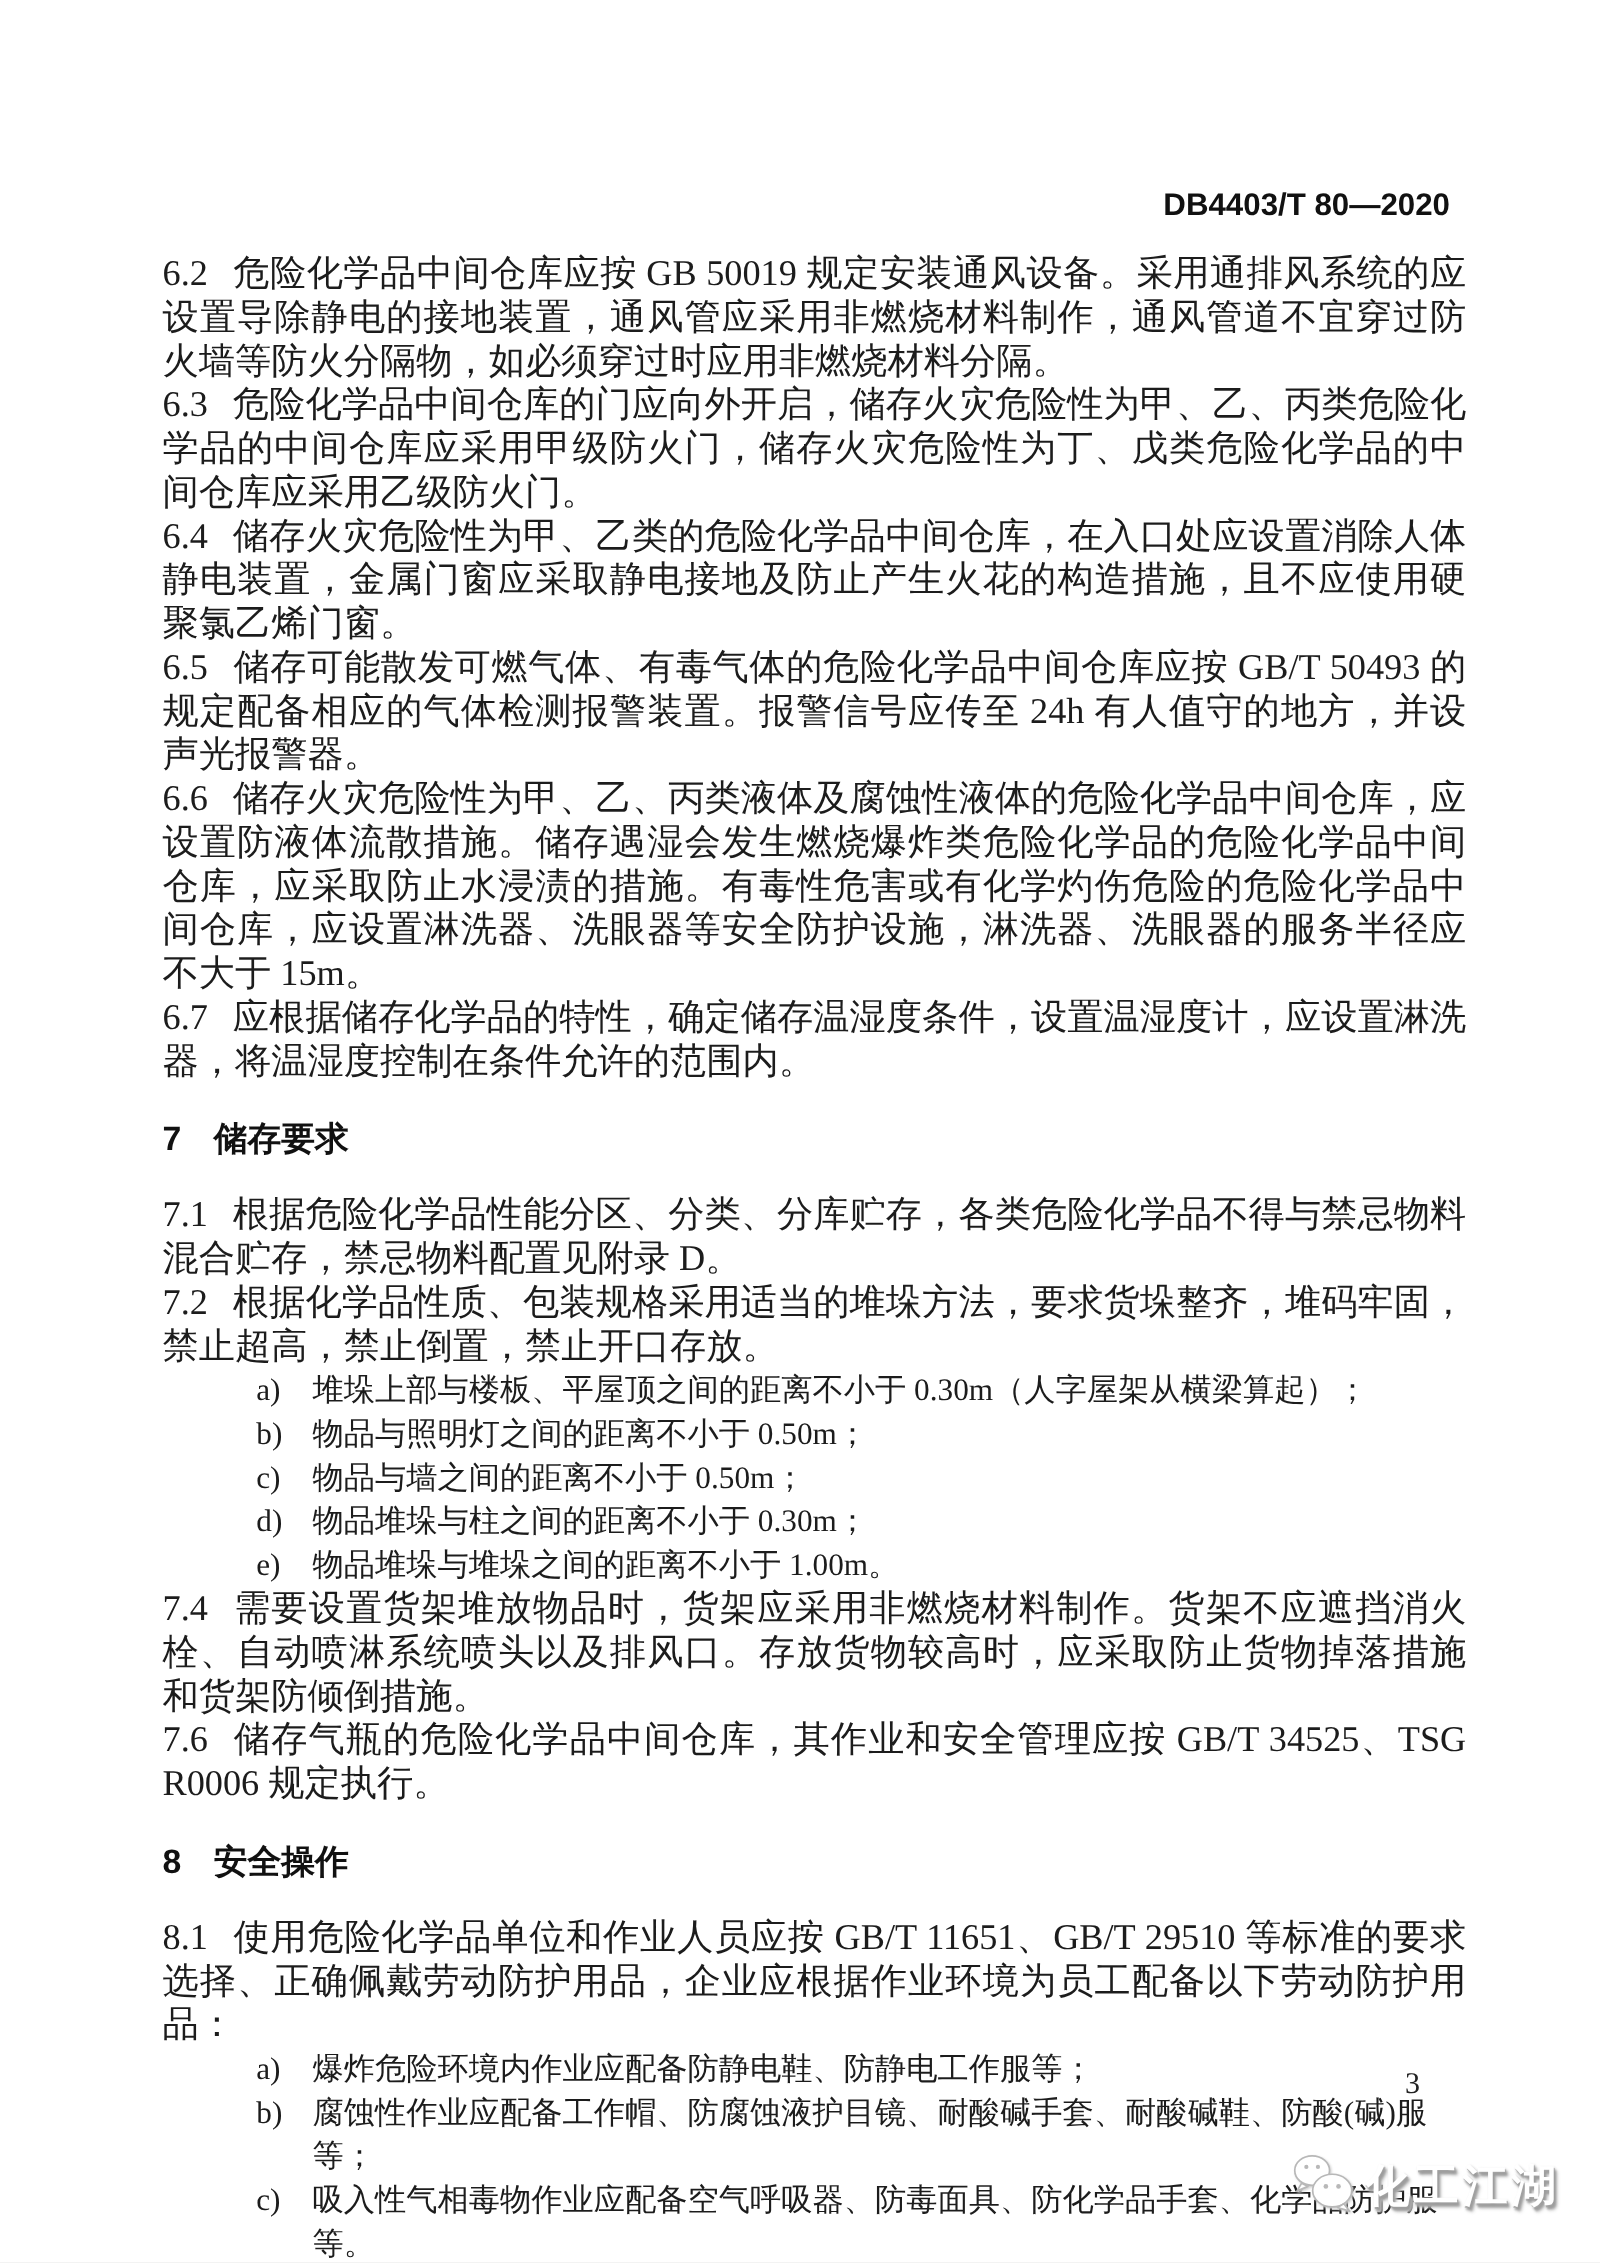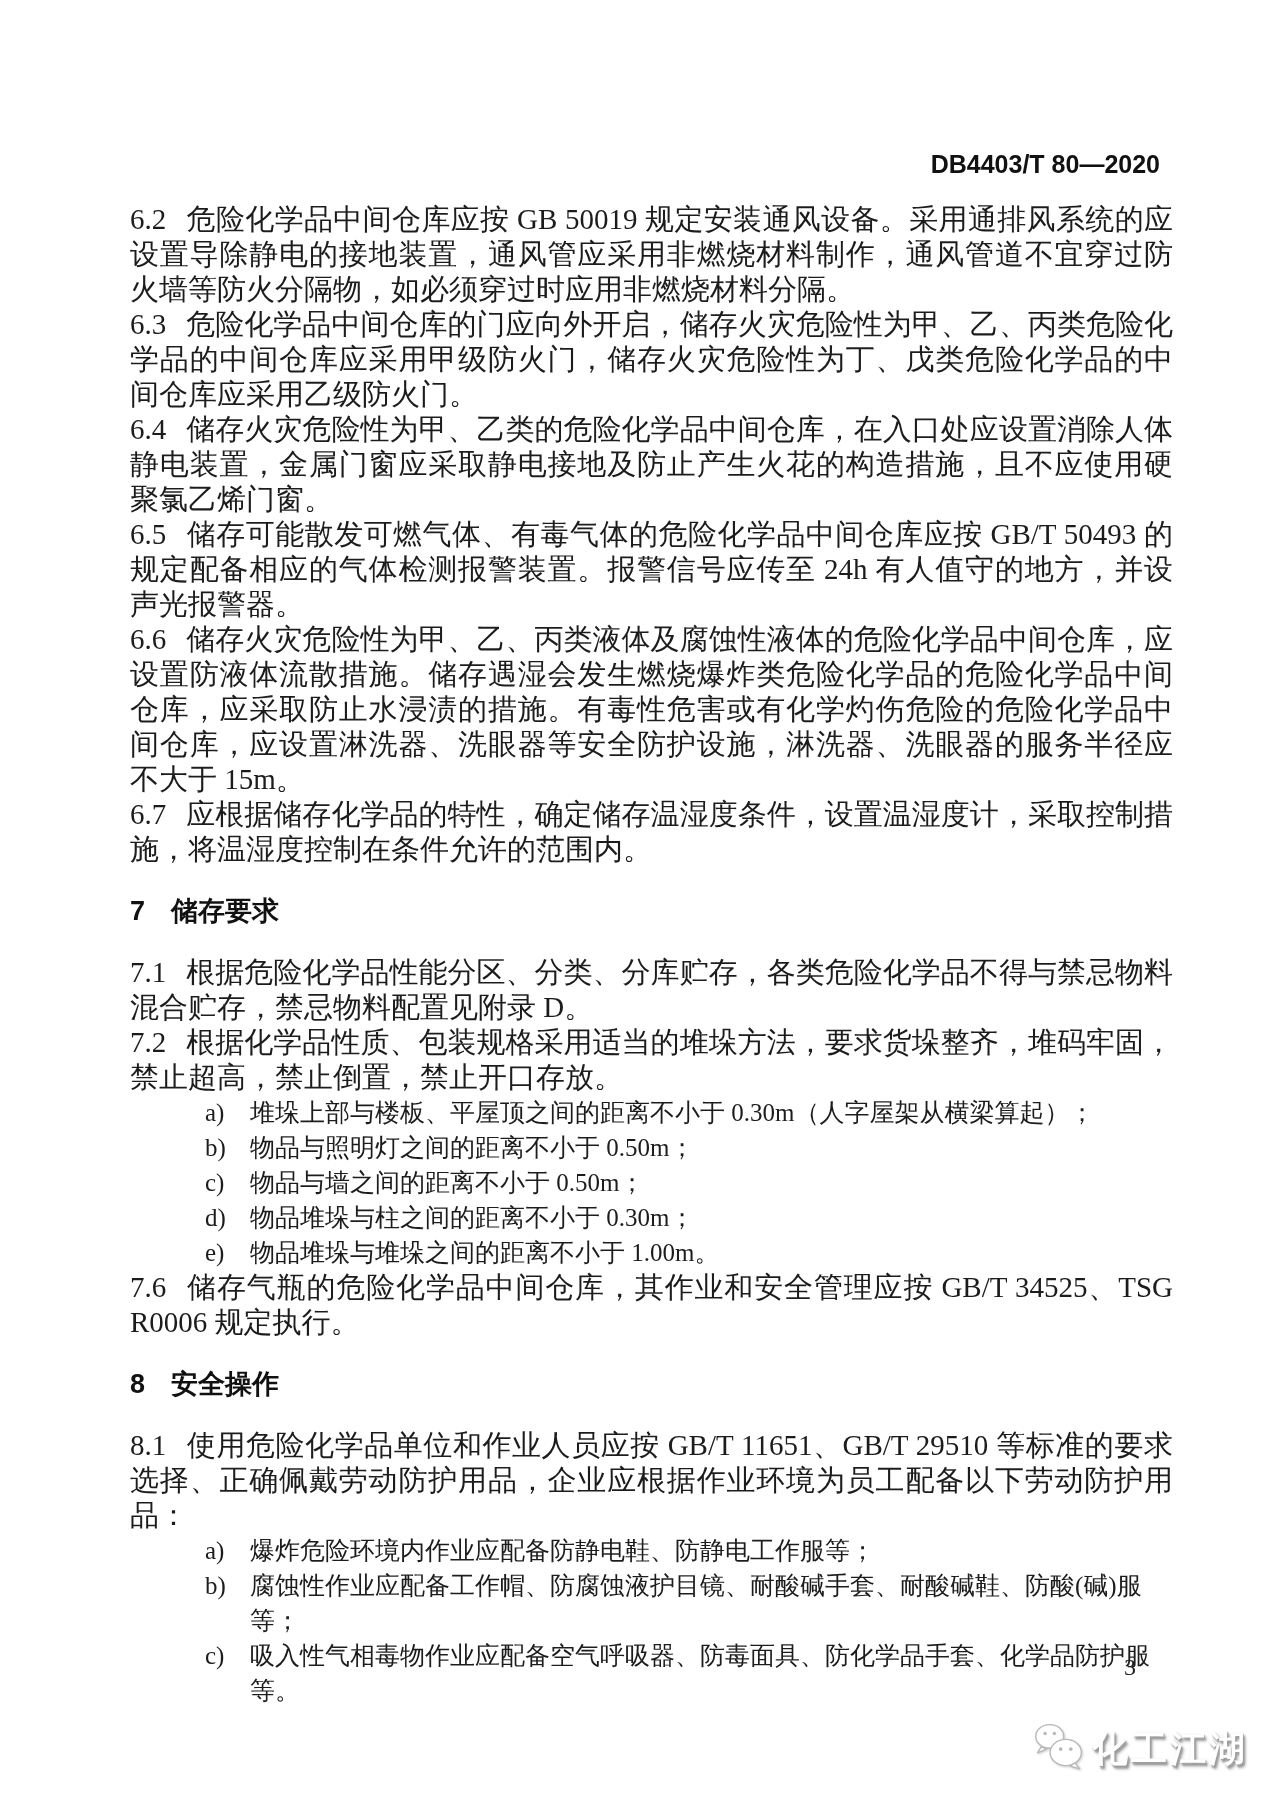--- a/index.html
+++ b/index.html
@@ -84,38 +84,39 @@
 
   <div class="doc-code">DB4403/T 80—2020</div>
 
   <div class="content">
 
     <p class="clause"><span class="num">6.2</span><span>危险化学品中间仓库应按 GB 50019 规定安装通风设备。采用通排风系统的应设置导除静电的接地装置，通风管应采用非燃烧材料制作，通风管道不宜穿过防火墙等防火分隔物，如必须穿过时应用非燃烧材料分隔。</span></p>
     <p class="clause"><span class="num">6.3</span><span>危险化学品中间仓库的门应向外开启，储存火灾危险性为甲、乙、丙类危险化学品的中间仓库应采用甲级防火门，储存火灾危险性为丁、戊类危险化学品的中间仓库应采用乙级防火门。</span></p>
     <p class="clause"><span class="num">6.4</span><span>储存火灾危险性为甲、乙类的危险化学品中间仓库，在入口处应设置消除人体静电装置，金属门窗应采取静电接地及防止产生火花的构造措施，且不应使用硬聚氯乙烯门窗。</span></p>
     <p class="clause"><span class="num">6.5</span><span>储存可能散发可燃气体、有毒气体的危险化学品中间仓库应按 GB/T 50493 的规定配备相应的气体检测报警装置。报警信号应传至 24h 有人值守的地方，并设声光报警器。</span></p>
     <p class="clause"><span class="num">6.6</span><span>储存火灾危险性为甲、乙、丙类液体及腐蚀性液体的危险化学品中间仓库，应设置防液体流散措施。储存遇湿会发生燃烧爆炸类危险化学品的危险化学品中间仓库，应采取防止水浸渍的措施。有毒性危害或有化学灼伤危险的危险化学品中间仓库，应设置淋洗器、洗眼器等安全防护设施，淋洗器、洗眼器的服务半径应不大于 15m。</span></p>
-    <p class="clause"><span class="num">6.7</span><span>应根据储存化学品的特性，确定储存温湿度条件，设置温湿度计，采取控制措施，将温湿度控制在条件允许的范围内。</span></p>
+    <p class="clause"><span class="num">6.7</span><span>应根据储存化学品的特性，确定储存温湿度条件，设置温湿度计，应设置淋洗器，将温湿度控制在条件允许的范围内。</span></p>
 
     <h2 class="sec-heading">
         <span>7</span>
         <span>储存要求</span>
       </h2>
 
     <p class="clause"><span class="num">7.1</span><span>根据危险化学品性能分区、分类、分库贮存，各类危险化学品不得与禁忌物料混合贮存，禁忌物料配置见附录 D。</span></p>
     <p class="clause"><span class="num">7.2</span><span>根据化学品性质、包装规格采用适当的堆垛方法，要求货垛整齐，堆码牢固，禁止超高，禁止倒置，禁止开口存放。</span></p>
 
     <ul class="doc-list">
       <li><span class="marker">a)</span><span>堆垛上部与楼板、平屋顶之间的距离不小于 0.30m（人字屋架从横梁算起）；</span></li>
       <li><span class="marker">b)</span><span>物品与照明灯之间的距离不小于 0.50m；</span></li>
       <li><span class="marker">c)</span><span>物品与墙之间的距离不小于 0.50m；</span></li>
       <li><span class="marker">d)</span><span>物品堆垛与柱之间的距离不小于 0.30m；</span></li>
       <li><span class="marker">e)</span><span>物品堆垛与堆垛之间的距离不小于 1.00m。</span></li>
     </ul>
 
+    <p class="clause"><span class="num">7.4</span><span>需要设置货架堆放物品时，货架应采用非燃烧材料制作。货架不应遮挡消火栓、自动喷淋系统喷头以及排风口。存放货物较高时，应采取防止货物掉落措施和货架防倾倒措施。</span></p>
     <p class="clause"><span class="num">7.6</span><span>储存气瓶的危险化学品中间仓库，其作业和安全管理应按 GB/T 34525、TSG R0006 规定执行。</span></p>
 
     <h2 class="sec-heading">
         <span>8</span>
         <span>安全操作</span>
       </h2>
 
     <p class="clause"><span class="num">8.1</span><span>使用危险化学品单位和作业人员应按 GB/T 11651、GB/T 29510 等标准的要求选择、正确佩戴劳动防护用品，企业应根据作业环境为员工配备以下劳动防护用品：</span></p>
 
     <ul class="doc-list">

